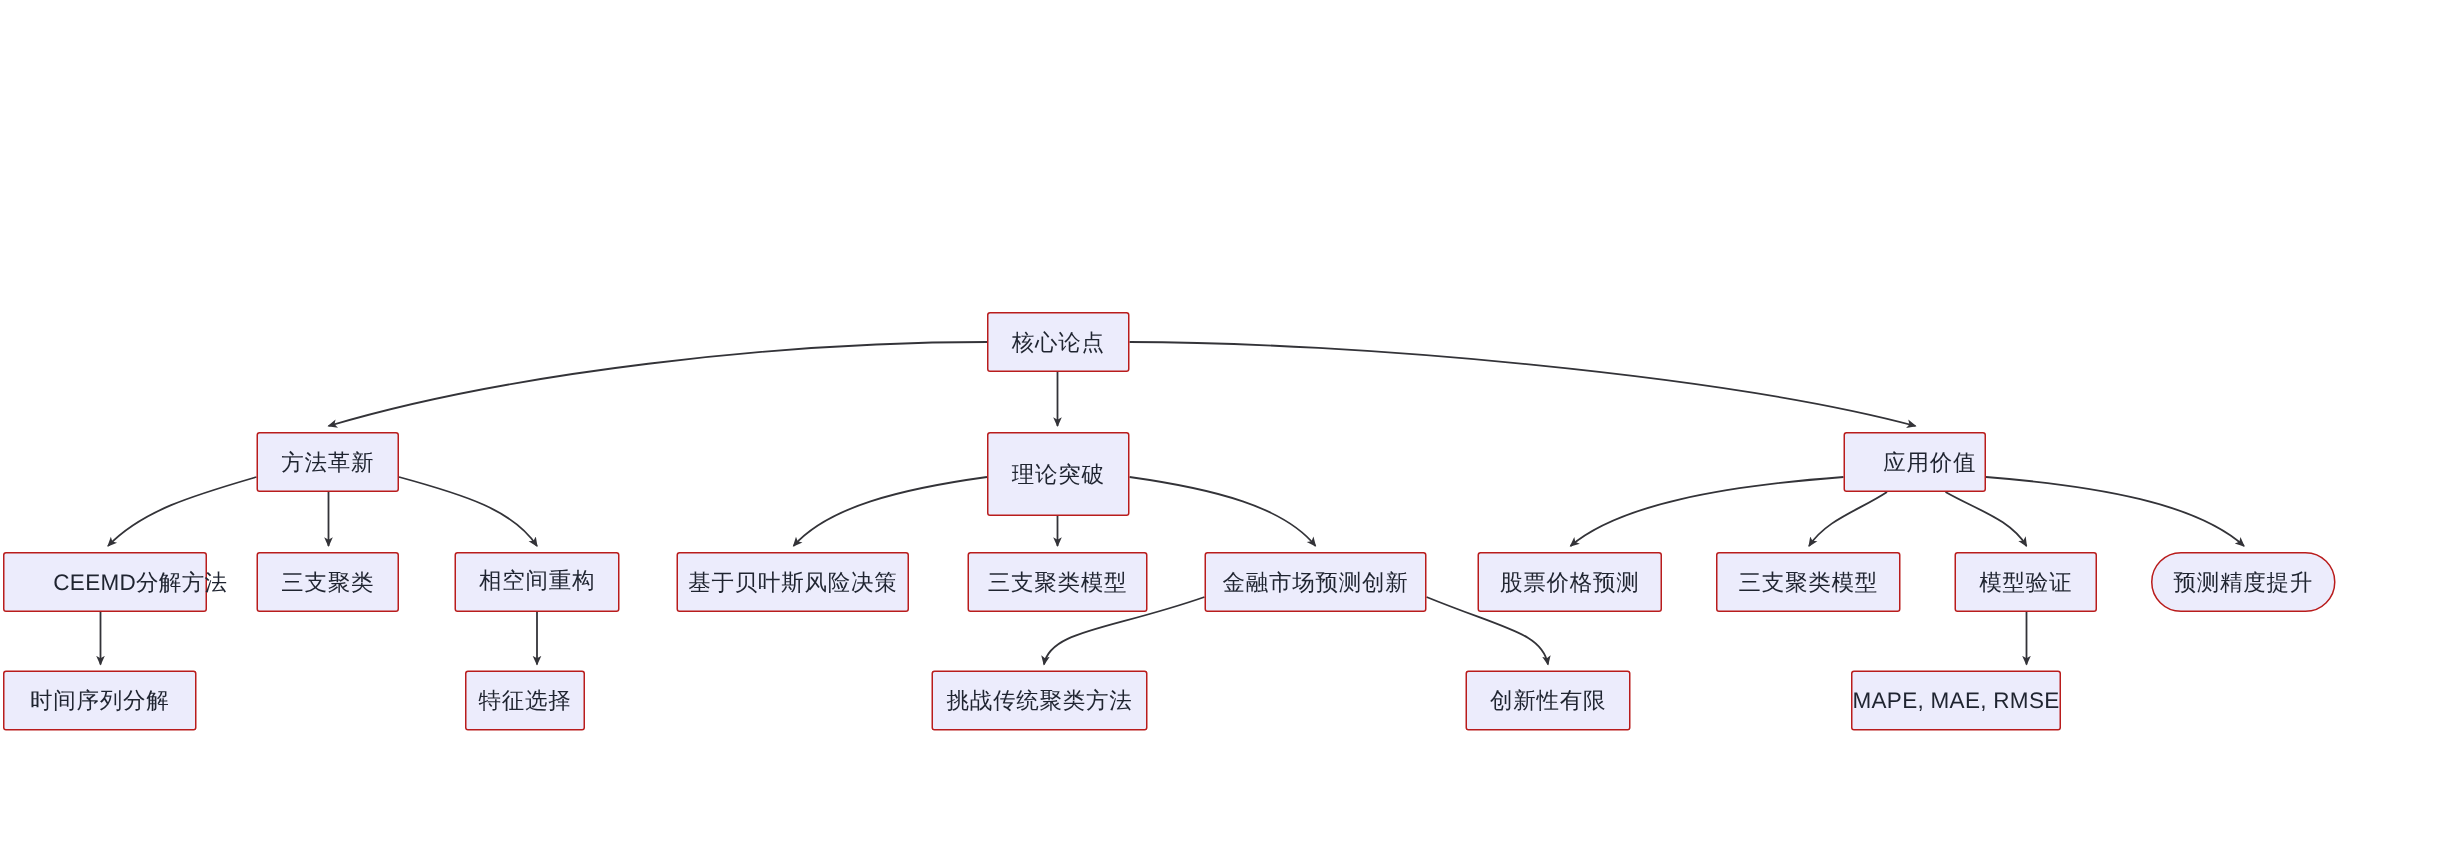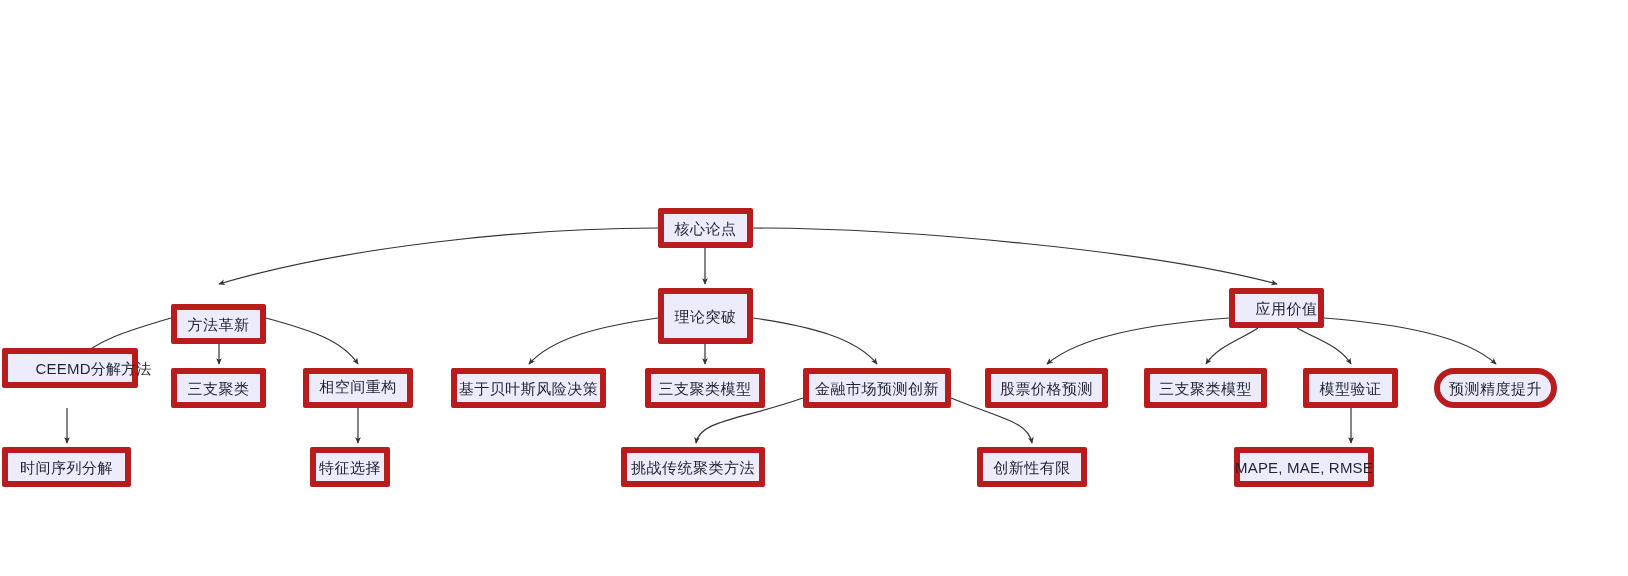--- a/index.html
+++ b/index.html
@@ -7,21 +7,21 @@
     width:1628px;height:576px;
     font-family:"Liberation Sans","DejaVu Sans",sans-serif;
     overflow:hidden;
   }
   #canvas{position:relative;width:1628px;height:576px;background:#ffffff;}
   #edges{position:absolute;left:0;top:0;width:1628px;height:576px;pointer-events:none;}
   .node{
     position:absolute;
     box-sizing:border-box;
     background:#ececfc;
-    border:6px solid #b91c1c;
+    border:1px solid #b91c1c;
     border-radius:2px;
     display:flex;align-items:center;justify-content:center;
     color:#1f2430;
     font-size:15px;
     line-height:1;
     white-space:nowrap;
     letter-spacing:0.5px;
   }
   .node.lat{letter-spacing:0.2px;}
 </style>
@@ -53,30 +53,30 @@
         <path d="M 358 408 L 358 443" fill="none" stroke="#333338" stroke-width="1.2" marker-end="url(#arrow)"></path>
         <path d="M 803 398 C 740 420, 700 420, 696 443" fill="none" stroke="#333338" stroke-width="1.2" marker-end="url(#arrow)"></path>
         <path d="M 951 398 C 1005 420, 1028 422, 1032 443" fill="none" stroke="#333338" stroke-width="1.2" marker-end="url(#arrow)"></path>
         <path d="M 1351 408 L 1351 443" fill="none" stroke="#333338" stroke-width="1.2" marker-end="url(#arrow)"></path>
       </g>
   </svg>
   <div id="node-layer">
       <div class="node" style="left: 658px; top: 208px; width: 95px; height: 40px;">
         <span>核心论点</span>
       </div>
-      <div class="node" style="left: 171px; top: 304px; width: 95px; height: 40px;">
+      <div class="node" style="left: 171px; top: 288px; width: 95px; height: 40px;">
         <span>方法革新</span>
       </div>
       <div class="node" style="left: 658px; top: 288px; width: 95px; height: 56px;">
         <span>理论突破</span>
       </div>
       <div class="node" style="left: 1229px; top: 288px; width: 95px; height: 40px; padding-left: 20px;">
         <span>应用价值</span>
       </div>
-      <div class="node lat" style="left: 2px; top: 348px; width: 136px; height: 40px; padding-left: 47px;">
+      <div class="node lat" style="left: 2px; top: 368px; width: 136px; height: 40px; padding-left: 47px;">
         <span>CEEMD分解方法</span>
       </div>
       <div class="node" style="left: 171px; top: 368px; width: 95px; height: 40px;">
         <span>三支聚类</span>
       </div>
       <div class="node" style="left: 303px; top: 368px; width: 110px; height: 40px; font-family: Liberation Mono, monospace;">
         <span>相空间重构</span>
       </div>
       <div class="node" style="left: 451px; top: 368px; width: 155px; height: 40px;">
         <span>基于贝叶斯风险决策</span>

